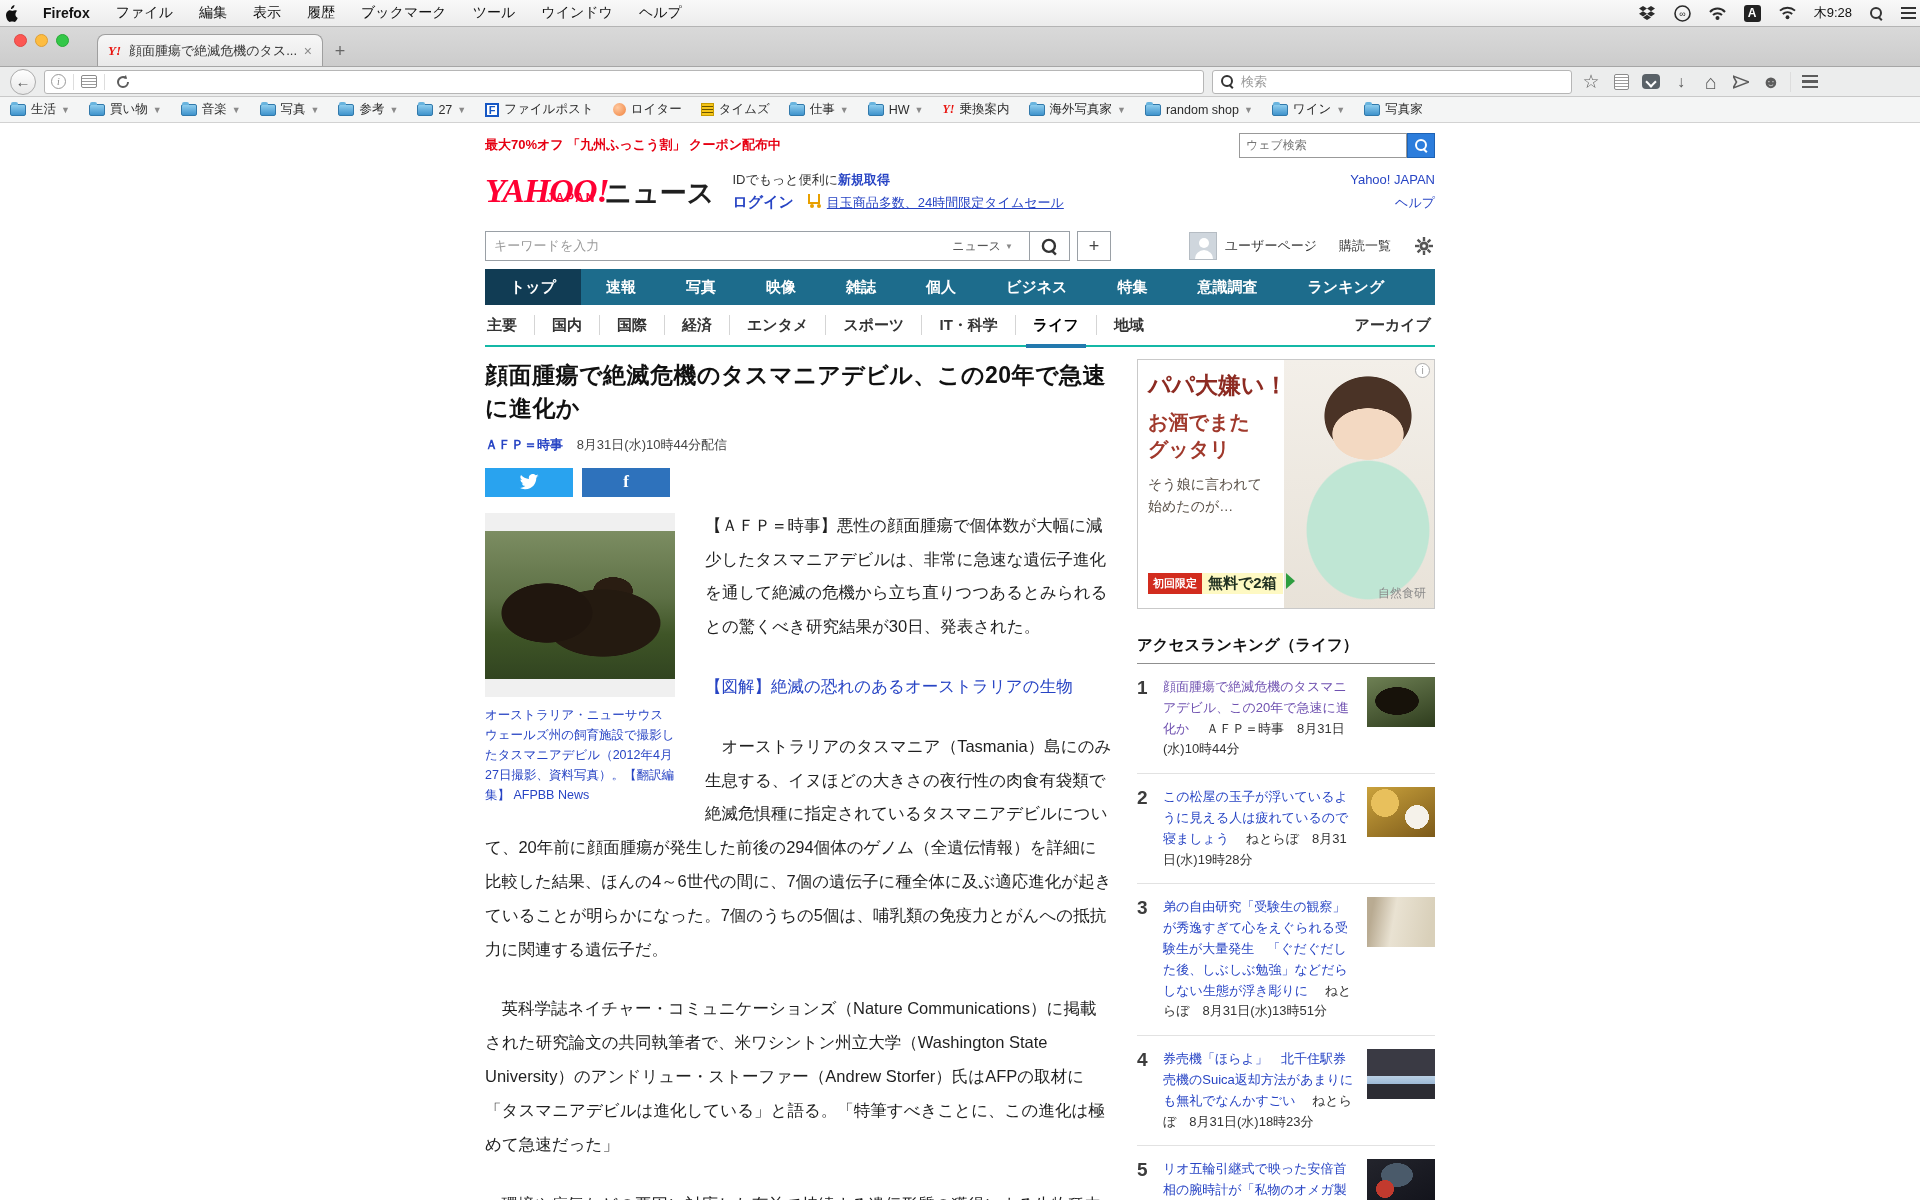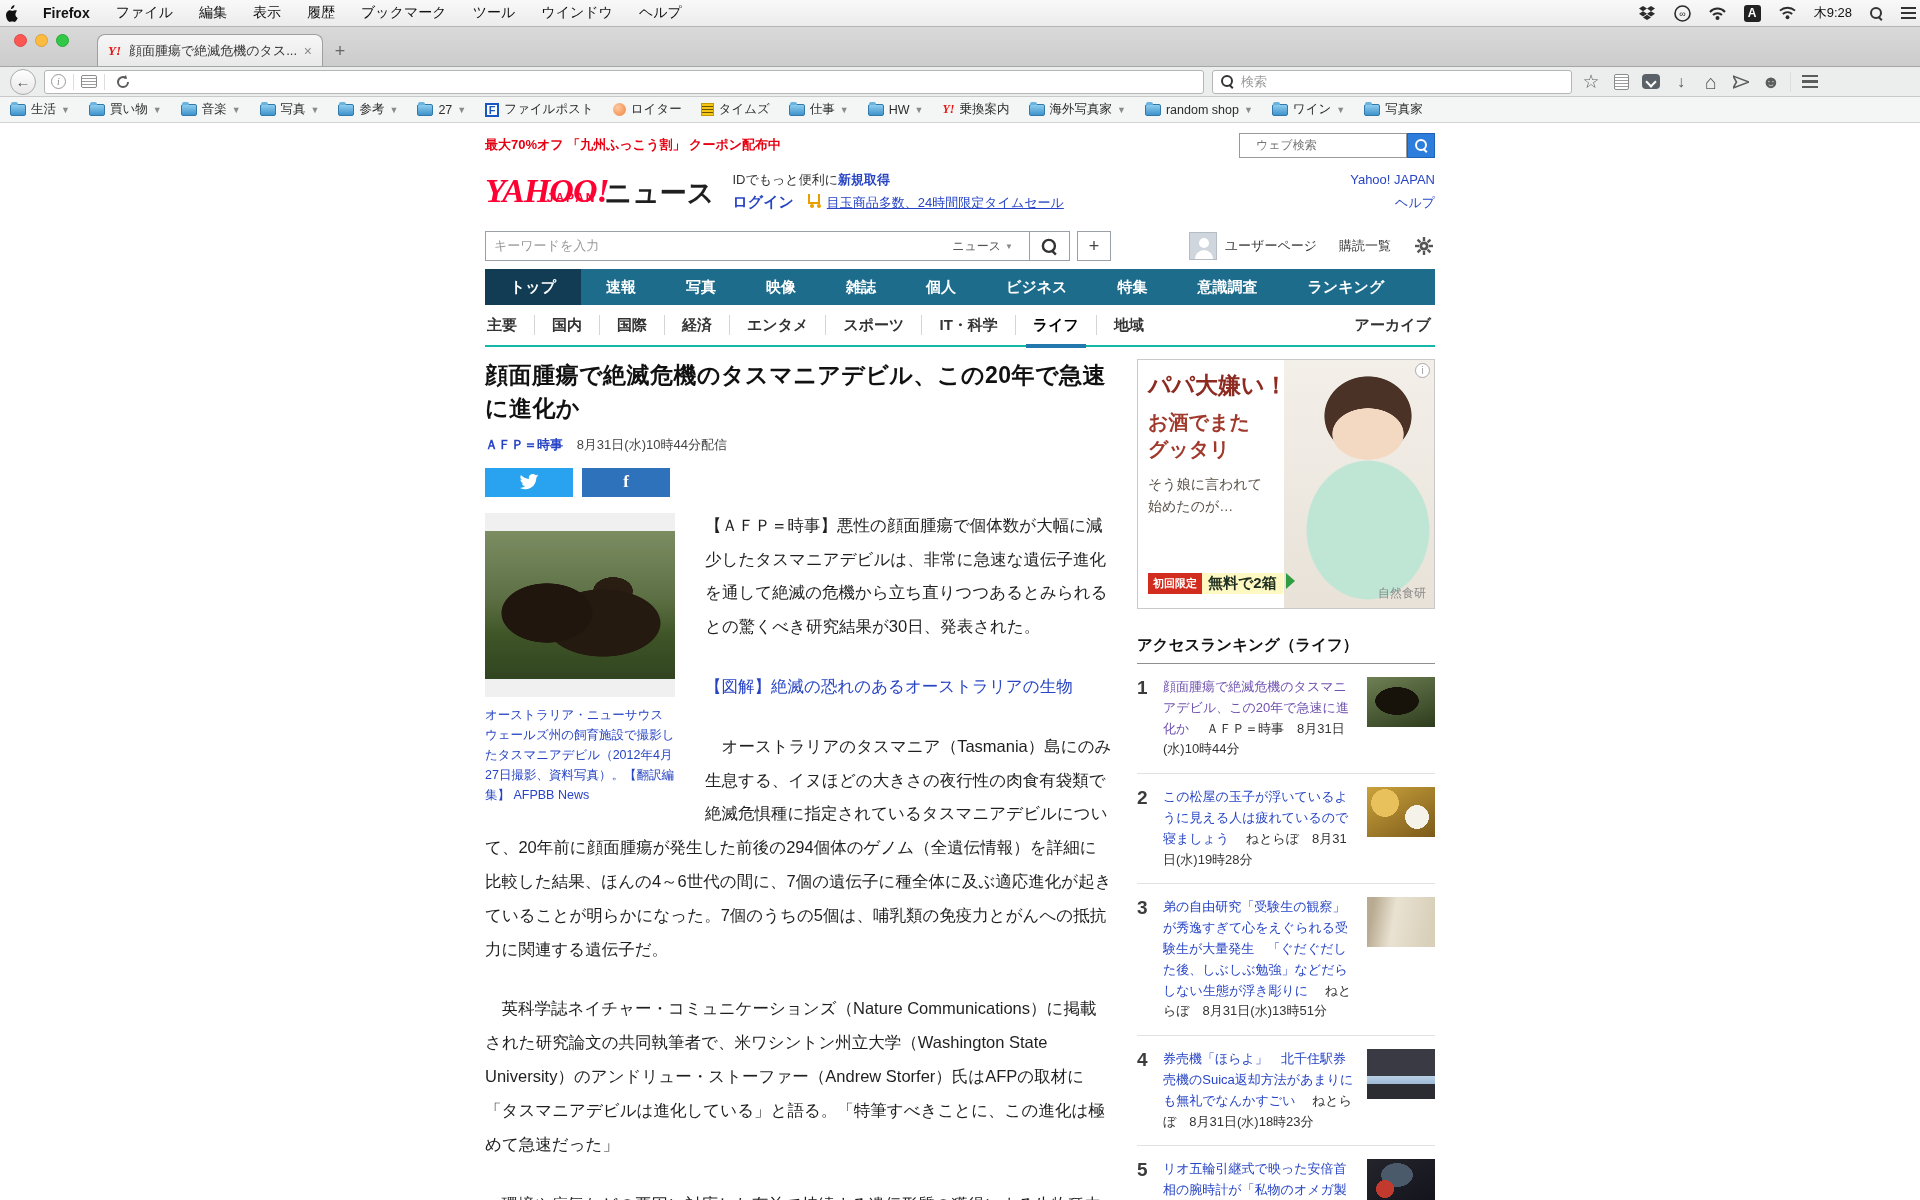--- a/index.html
+++ b/index.html
@@ -87,21 +87,21 @@
   .bmdot { width:13px; height:13px; border-radius:50%; background:radial-gradient(circle at 35% 35%,#ffc9a0,#f0813c); }
   .bmtimes { width:13px; height:13px; background:#f5c518;
     border:1px solid #c79b00; background-image:repeating-linear-gradient(#f5c518,#f5c518 2px,#6b5400 2px,#6b5400 3px); }
 
   
   .page { width:950px; margin:0 auto; }
   a, .link { color:#2744c4; text-decoration:none; }
   .promo { height:36px; display:flex; align-items:center; justify-content:space-between; padding-top:8px; }
   .promo .red { color:#e60012; font-size:13px; font-weight:bold; }
   .websearch { display:flex; }
-  .websearch input { width:168px; height:25px; border:1px solid #999; font-size:12px; padding:0 16px; }
+  .websearch input { width:168px; height:25px; border:1px solid #999; font-size:12px; padding:0 6px; }
   .wsbtn { width:28px; height:25px; background:#2c7ddc; border:1px solid #1d62b4;
     display:flex; align-items:center; justify-content:center; }
   .wsbtn .lens::before { border-color:#fff; } .wsbtn .lens::after { background:#fff; }
 
   .yhead { height:64px; display:flex; align-items:center; }
   .logo { display:flex; align-items:baseline; }
   .logo .ymain { font-family:"Liberation Serif","DejaVu Serif",serif; font-style:italic;
     font-weight:bold; font-size:34px; color:#ff0033; letter-spacing:-1px; }
   .logo .yjp { font-family:Liberation Sans, sans-serif; font-weight:bold;
     font-size:12px; color:#ff0033; margin-left:-62px; letter-spacing:2px; }

